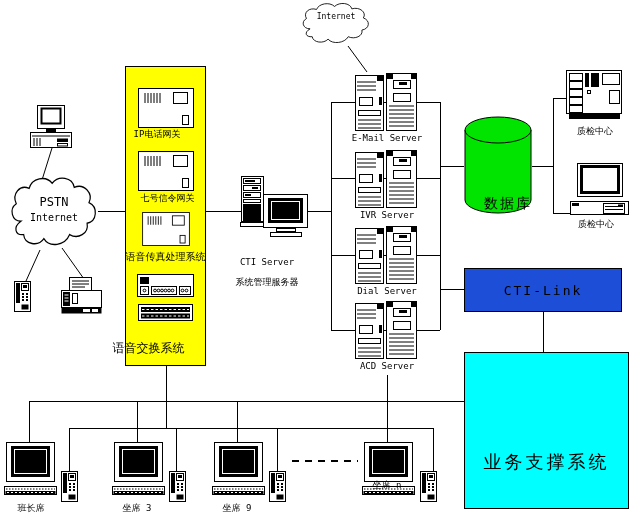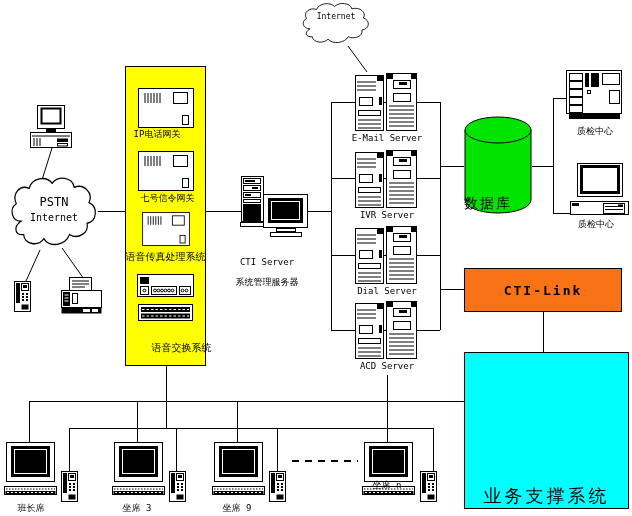--- a/index.html
+++ b/index.html
@@ -4,28 +4,28 @@
 <style>
   html,body{margin:0;padding:0;background:#fff;}
   .stage{position:relative;width:632px;height:516px;background:#fff;overflow:hidden;
          font-family:"DejaVu Sans",sans-serif;color:#000;}
   .abs{position:absolute;}
   .lbl{position:absolute;text-align:center;font-size:9px;line-height:1.15;white-space:nowrap;
        font-family:"DejaVu Sans Mono","DejaVu Sans",monospace;}
   .panel-yellow{position:absolute;left:125px;top:66px;width:81px;height:300px;
        background:#FFFF00;border:1px solid #000;box-sizing:border-box;}
   .box-magenta{position:absolute;left:464px;top:268px;width:158px;height:44px;
-       background:#f97316;border:1px solid #000;box-sizing:border-box;
+       background:#1d4ed8;border:1px solid #000;box-sizing:border-box;
        display:flex;align-items:center;justify-content:center;
-       font-size:13px;letter-spacing:2px;font-family:"DejaVu Sans Mono",monospace;font-weight:bold;}
+       font-size:13px;letter-spacing:2px;font-family:"DejaVu Sans Mono",monospace;}
   .box-cyan{position:absolute;left:464px;top:352px;width:165px;height:157px;
        background:#00FFFF;border:1px solid #000;box-sizing:border-box;
-       display:flex;align-items:flex-end;justify-content:center;
+       display:flex;align-items:center;justify-content:center;
        font-size:18px;letter-spacing:3px;padding-top:62px;}
-  .db-label{position:absolute;left:464px;top:195px;width:68px;text-align:left;
+  .db-label{position:absolute;left:464px;top:195px;width:68px;text-align:right;
        font-size:14px;letter-spacing:2px;}
   svg{display:block;}
 </style>
 </head>
 <body>
 
 <svg class="abs" style="width:0;height:0;overflow:hidden" aria-hidden="true">
   <defs>
     <symbol id="sym-cloud" viewBox="0 0 100 76" preserveAspectRatio="none">
       <path d="M14,46 C4,46 1,34 9,29 C4,19 13,10 23,14 C26,4 41,1 48,9 C55,1 70,3 72,13 C83,9 93,19 88,28 C98,32 97,46 86,48 C88,58 76,64 67,59 C62,70 45,72 39,63 C33,71 18,69 17,59 C8,60 5,52 14,46 Z" fill="#fff" stroke="#000" stroke-width="1.3"></path>
@@ -204,21 +204,21 @@
   <svg class="abs" style="left:138px;top:212px" width="56" height="34" preserveAspectRatio="none">
       <use href="#sym-gateway"></use>
     </svg>
   <div class="lbl" style="left:125px;top:251px;width:81px;font-size:10px">语音传真处理系统</div>
   <svg class="abs" style="left:137px;top:274px" width="57" height="23">
       <use href="#sym-devA"></use>
     </svg>
   <svg class="abs" style="left:138px;top:304px" width="55" height="17">
       <use href="#sym-devB"></use>
     </svg>
-  <div class="lbl" style="left:141px;top:342px;width:81px;font-size:10px">语音交换系统</div>
+  <div class="lbl" style="left:108px;top:342px;width:81px;font-size:12px">语音交换系统</div>
 
   <svg class="abs" style="left:240px;top:176px" width="26" height="52">
       <use href="#sym-tower"></use>
     </svg>
   <svg class="abs" style="left:263px;top:194px" width="46" height="44">
       <use href="#sym-crt"></use>
     </svg>
   <div class="lbl" style="left:221px;top:257px;width:92px">CTI Server</div>
   <div class="lbl" style="left:216px;top:277px;width:102px">系统管理服务器</div>
 

